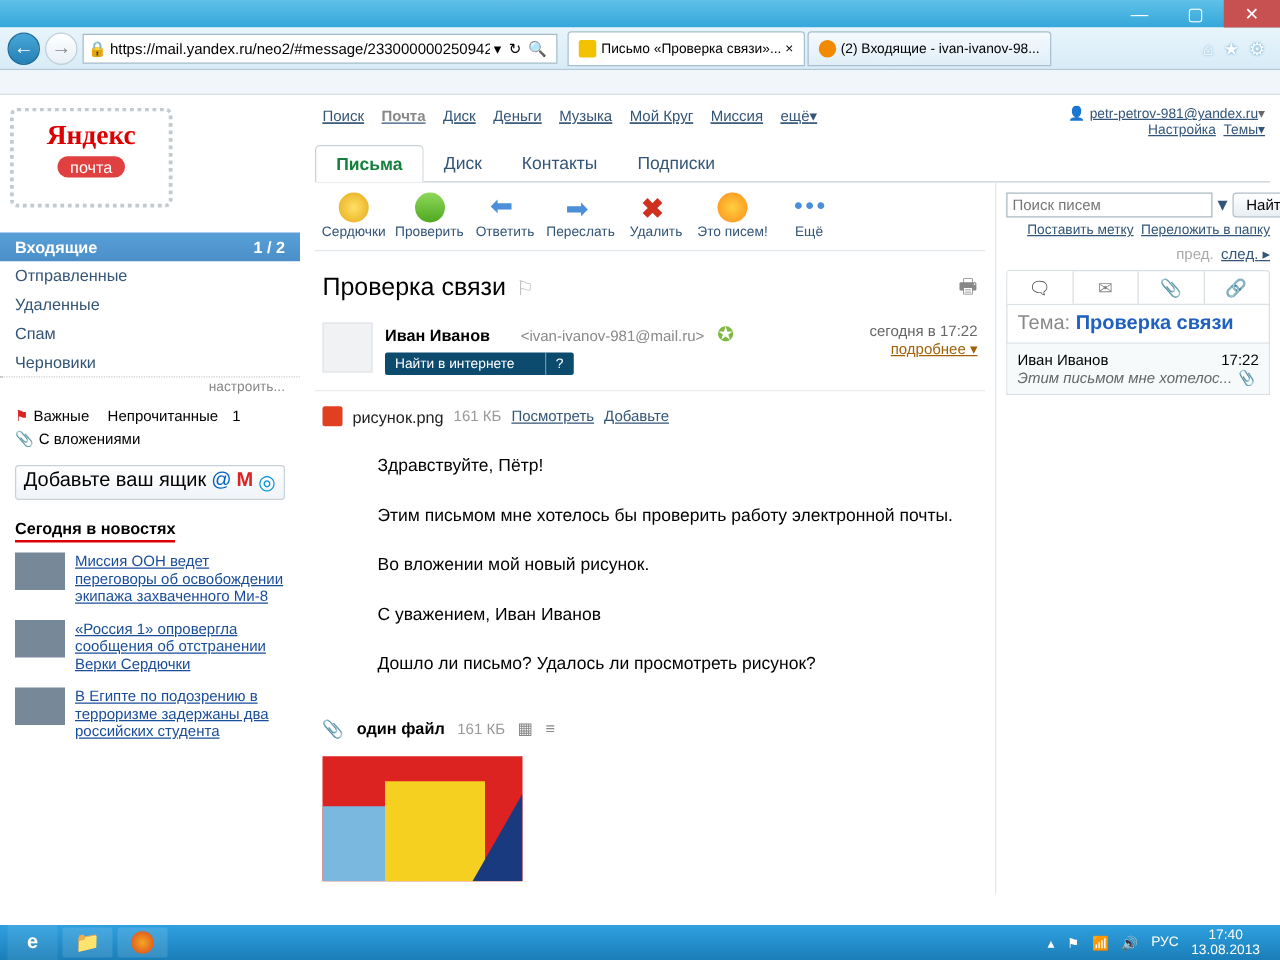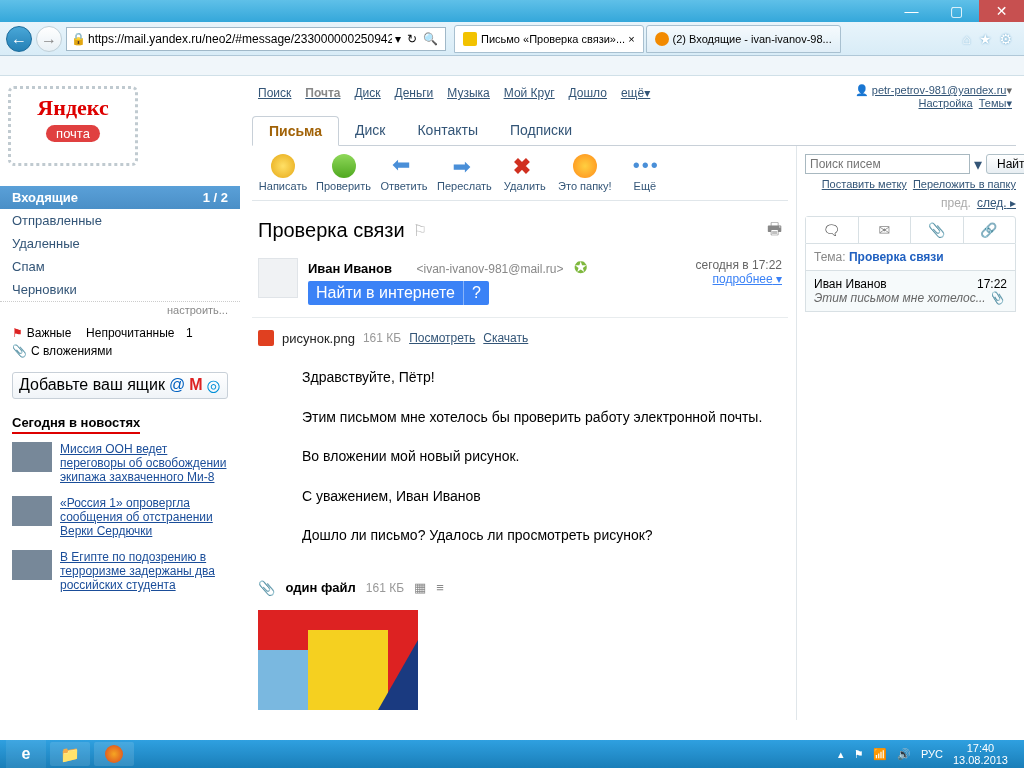--- a/index.html
+++ b/index.html
@@ -52,21 +52,21 @@
 
 .main { flex:1; padding:0 8px 0 12px; display:flex; }
 .maincol { flex:1; min-width:0; }
 .topnav { display:flex; gap:14px; padding:10px 6px 4px 6px; font-size:12px; color:#357;text-decoration:underline; }
 .topnav a { text-decoration:underline; color:#357; }
 .topnav .curr { color:#888; text-decoration:none; font-weight:bold; }
 .useraccount { font-size:11px; color:#666; padding:8px 4px 0 0; text-align:right; }
 .useraccount a { color:#357; text-decoration:underline; }
 .sectabs { display:flex; border-bottom:1px solid #c8d0d8; margin-top:6px; }
 .sectabs .st { padding:6px 16px; font-size:14px; color:#357; cursor:pointer; }
-.sectabs .st.active { border:1px solid #c8d0d8; border-bottom:1px solid #fff; margin-bottom:-1px; border-radius:4px 4px 0 0; font-weight:bold; color:#a16207; background:#fff; }
+.sectabs .st.active { border:1px solid #c8d0d8; border-bottom:1px solid #fff; margin-bottom:-1px; border-radius:4px 4px 0 0; font-weight:bold; color:#15803d; background:#fff; }
 
 .toolbar { display:flex; gap:6px; padding:8px 4px; border-bottom:1px solid #e0e6ea; }
 .tbbtn { display:flex; flex-direction:column; align-items:center; font-size:11px; color:#357; gap:2px; min-width:54px; cursor:pointer; }
 .tbicon { width:24px; height:24px; border-radius:3px; }
 .ic-write{background:radial-gradient(#ffe066,#e6a817);border-radius:50%;}
 .ic-check{background:linear-gradient(#8fd85a,#4fa81f);border-radius:50%;}
 .ic-reply{background:transparent;color:#4a8fd8;font-size:22px;line-height:22px;}
 .ic-fwd{background:transparent;color:#4a8fd8;font-size:22px;}
 .ic-del{background:transparent;color:#d03020;font-size:22px;font-weight:bold;}
 .ic-spam{background:radial-gradient(#ffcf40,#ff8c1a);border-radius:50%;}
@@ -78,44 +78,44 @@
 .searchrow input { flex:1; border:1px solid #a8b8c0; padding:2px 4px; font-size:12px; }
 .searchrow button { padding:2px 10px; font-size:12px; background:linear-gradient(#fff,#e8eef2); border:1px solid #b0c0c8; border-radius:3px; }
 .sublinks { font-size:11px; text-align:right; color:#357; }
 .sublinks a{text-decoration:underline;margin-left:6px;}
 .prevnext { display:flex; justify-content:flex-end; gap:6px; font-size:12px; color:#aaa; margin:6px 0; }
 .pn-next{color:#357; text-decoration:underline;}
 .msgtabs { display:flex; border:1px solid #d8e0e4; border-radius:3px 3px 0 0; }
 .msgtabs .mt { flex:1; text-align:center; padding:5px 0; border-right:1px solid #d8e0e4; color:#888; font-size:14px; cursor:pointer;}
 .msgtabs .mt.active { background:#fff; color:#333; }
 .msgtabs .mt:last-child{border-right:none;}
-.themeblock{border:1px solid #d8e0e4;border-top:none;padding:6px 8px;font-size:12px;}
+.themeblock{border:1px solid #d8e0e4;border-top:none;padding:6px 8px;font-size:16px;}
 .themeblock .lbl{color:#888;}
 .themeblock .val{color:#2060c0;font-weight:bold;}
 .msglist{border:1px solid #d8e0e4;border-top:none;font-size:12px;}
 .msgitem{padding:6px 8px;background:#f6fafb;}
 .msgitem .row1{display:flex;justify-content:space-between;}
 .msgitem .prev{color:#666;font-style:italic;}
 .clip{color:#888;}
 
 
 .msgtitle { display:flex; align-items:center; gap:8px; padding:16px 6px 10px 6px; }
 .msgtitle h2 { font-size:20px; font-weight:normal; }
 .flagico{color:#bbb;}
 .printico{margin-left:auto;color:#888;}
 .sender{display:flex;gap:10px;padding:4px 6px;align-items:flex-start;}
 .avatar{width:40px;height:40px;background:#f0f2f4;border:1px solid #e0e4e8;}
 .senderinfo{flex:1;}
 .sendername{font-weight:bold;font-size:13px;}
 .senderemail{color:#888;font-size:12px;margin-left:20px;}
-.searchnet{display:inline-flex;margin-top:4px;background:#3b82f6;color:#fff;font-size:16px;border-radius:2px;overflow:hidden;}
+.searchnet{display:inline-flex;margin-top:4px;background:#0c4a6e;color:#fff;font-size:11px;border-radius:2px;overflow:hidden;gap:16px;}
 .searchnet .sn1{padding:3px 8px;}
 .searchnet .sn2{padding:3px 8px;border-left:1px solid rgba(255,255,255,.4);}
 .msgmeta{text-align:right;font-size:12px;color:#666;}
-.msgmeta a{color:#3b82f6;text-decoration:underline;}
+.msgmeta a{color:#a16207;text-decoration:underline;}
 .ribbon{color:#7fb83e;margin-left:6px;}
 .divider{border-top:1px solid #e8ecee;margin:8px 0;}
 .attach{display:flex;align-items:center;gap:8px;padding:4px 6px;font-size:13px;}
 .att-ico{width:16px;height:16px;background:#e04020;border-radius:2px;display:inline-block;}
 .attname{color:#222;}
 .attsize{color:#999;font-size:12px;}
 .attlink{color:#357;text-decoration:underline;font-size:12px;}
 .msgbody{padding:18px 6px 10px 50px;font-size:14px;line-height:1.4;}
 .msgbody p{margin-bottom:20px;}
 .fileblock{padding:4px 6px;font-size:13px;display:flex;align-items:center;gap:10px;}
@@ -230,62 +230,62 @@
   <div class="main">
     <div class="maincol">
       <div style="display:flex;justify-content:space-between;">
         <div class="topnav">
           <a>Поиск</a>
           <span class="curr">Почта</span>
           <a>Диск</a>
           <a>Деньги</a>
           <a>Музыка</a>
           <a>Мой Круг</a>
-          <a>Дошло</a>
+          <a>Миссия</a>
           <a><span>ещё</span>▾</a>
         </div>
         <div class="useraccount">
           <span style="color:#888">👤</span> <a>petr-petrov-981@yandex.ru</a>▾<br>
           <a>Настройка</a>&nbsp;&nbsp;<a><span>Темы</span>▾</a>
         </div>
       </div>
 
       <div class="sectabs">
         <div class="st active">Письма</div>
         <div class="st">Диск</div>
         <div class="st">Контакты</div>
         <div class="st">Подписки</div>
       </div>
 
       <div style="display:flex;">
         <div style="flex:1;min-width:0;">
           <div class="toolbar">
             <div class="tbbtn">
                 <div class="tbicon ic-write"></div>
-                <span>Написать</span>
+                <span>Сердючки</span>
               </div>
             <div class="tbbtn">
                 <div class="tbicon ic-check"></div>
                 <span>Проверить</span>
               </div>
             <div class="tbbtn">
                 <div class="tbicon ic-reply">⬅</div>
                 <span>Ответить</span>
               </div>
             <div class="tbbtn">
                 <div class="tbicon ic-fwd">➡</div>
                 <span>Переслать</span>
               </div>
             <div class="tbbtn">
                 <div class="tbicon ic-del">✖</div>
                 <span>Удалить</span>
               </div>
             <div class="tbbtn">
                 <div class="tbicon ic-spam"></div>
-                <span>Это папку!</span>
+                <span>Это писем!</span>
               </div>
             <div class="tbbtn">
                 <div class="tbicon ic-more">•••</div>
                 <span>Ещё</span>
               </div>
           </div>
 
           <div class="msgtitle">
             <h2>Проверка связи</h2>
             <span class="flagico">⚐</span>
@@ -308,21 +308,21 @@
               <a><span>подробнее</span> ▾</a>
             </div>
           </div>
           <div class="divider"></div>
 
           <div class="attach">
             <span class="att-ico"></span>
             <span class="attname">рисунок.png</span>
             <span class="attsize">161 КБ</span>
             <a class="attlink">Посмотреть</a>
-            <a class="attlink">Скачать</a>
+            <a class="attlink">Добавьте</a>
           </div>
 
           <div class="msgbody">
             <p>Здравствуйте, Пётр!</p>
             <p>Этим письмом мне хотелось бы проверить работу электронной почты.</p>
             <p>Во вложении мой новый рисунок.</p>
             <p>С уважением, Иван Иванов</p>
             <p>Дошло ли письмо? Удалось ли просмотреть рисунок?</p>
           </div>
 

